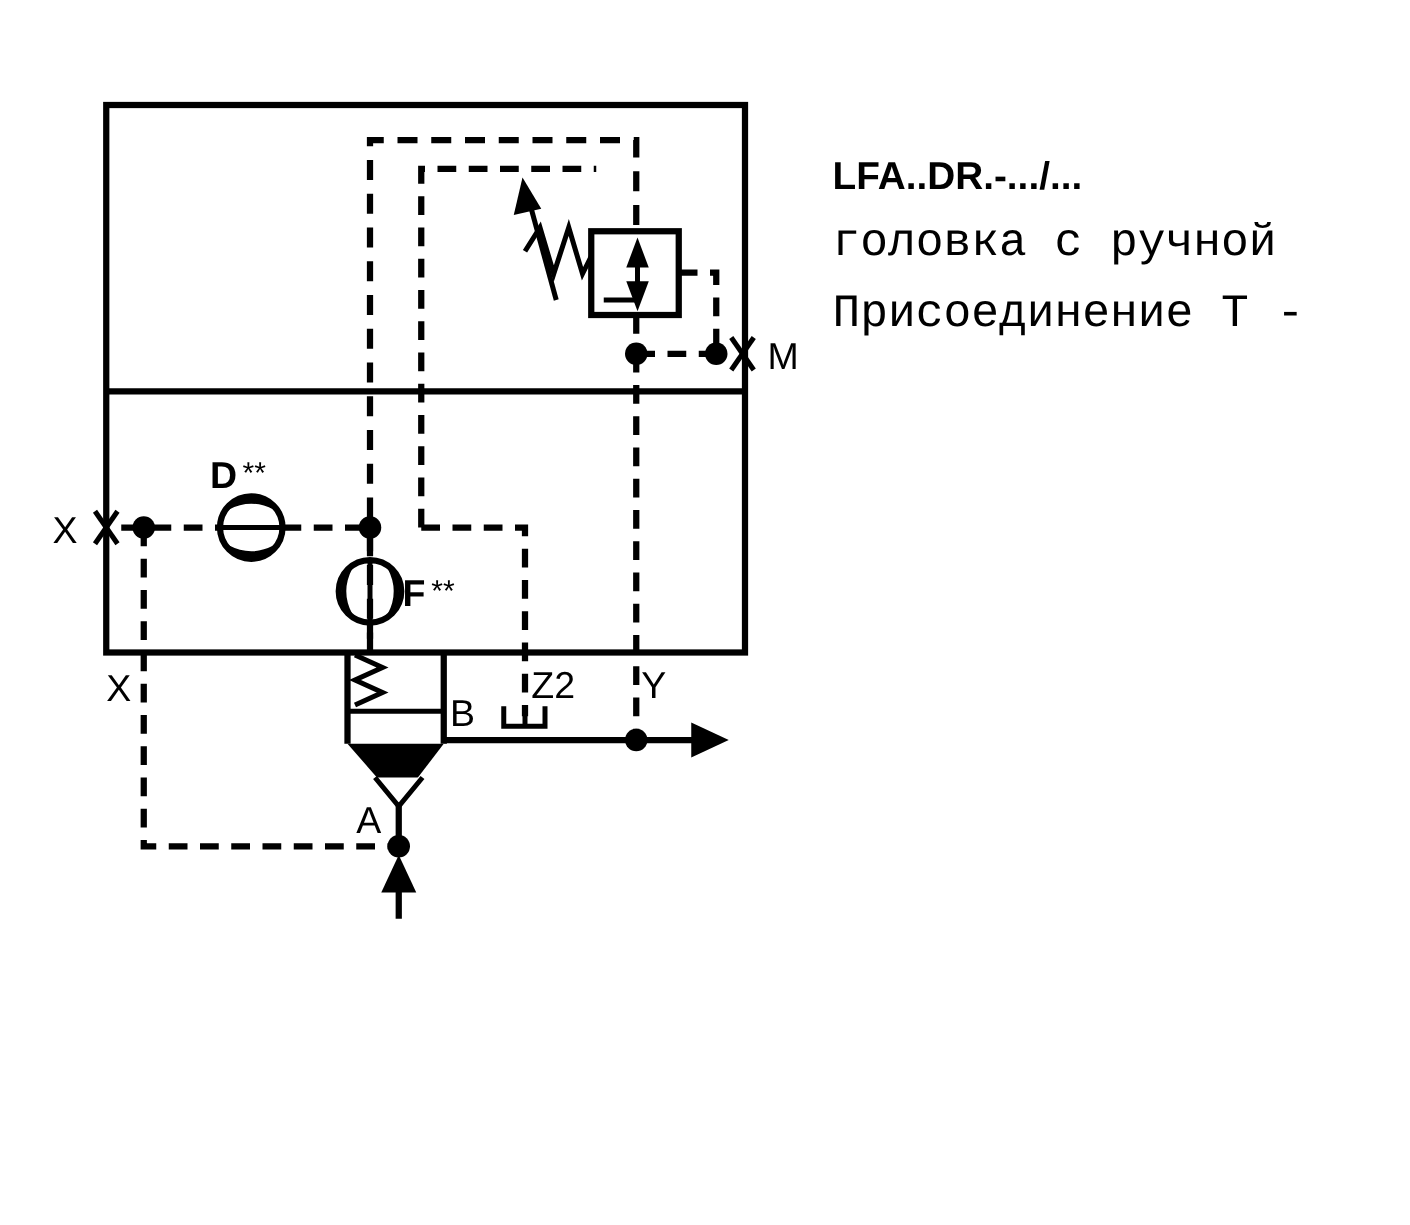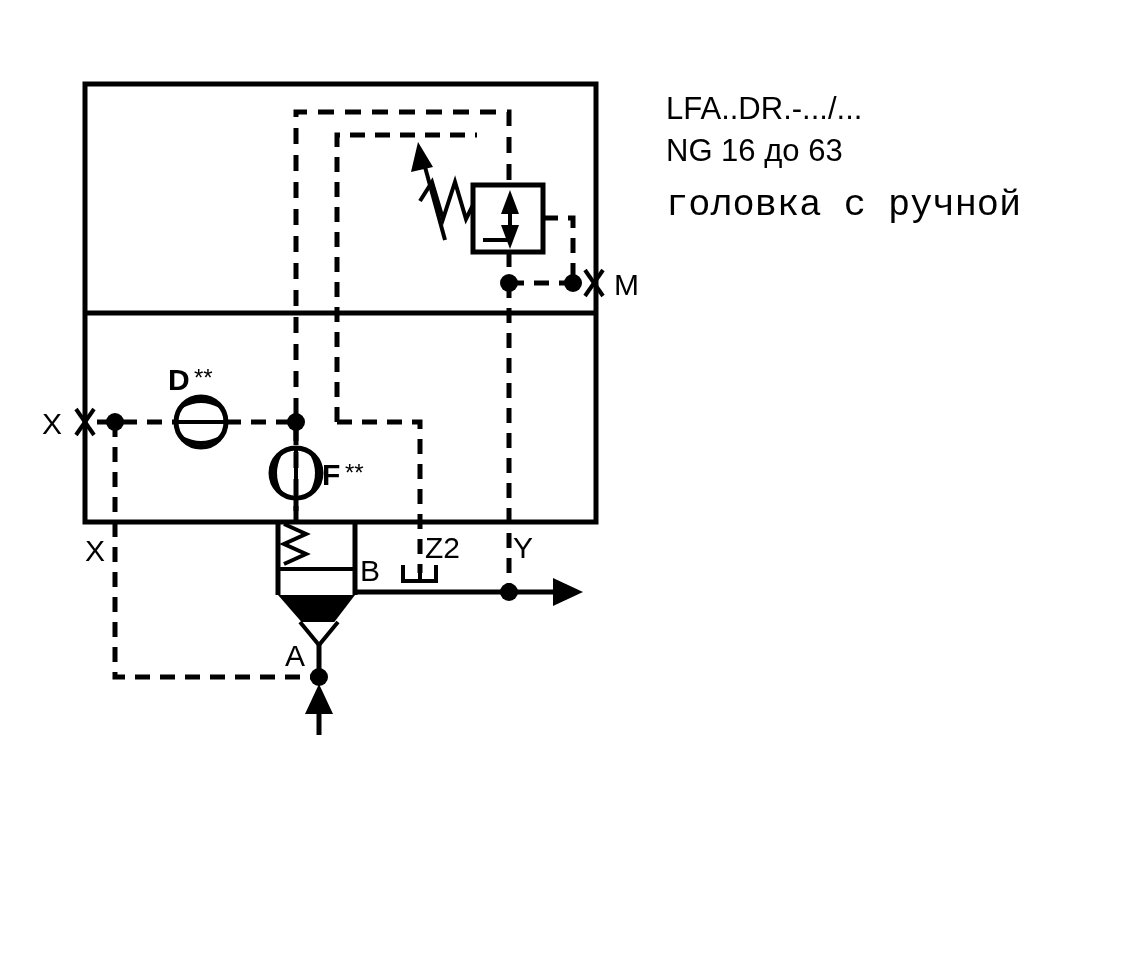--- a/index.html
+++ b/index.html
@@ -73,25 +73,26 @@
   }
   
   #caption {
     position: absolute;
     left: 666px;
     top: 88px;
     width: 430px;
   }
   #caption .head {
     font-family: "Liberation Sans", sans-serif;
-    font-weight: normal;
+    font-weight: bold;
     font-size: 31px;
     line-height: 42px;
     color: #000000;
     white-space: nowrap;
+    margin-top: 32px;
   }
   #caption .body {
     font-family: Liberation Mono, monospace;
     font-size: 37px;
     line-height: 47px;
     color: #000000;
     white-space: nowrap;
   }
   #caption .gap { height: 10px; }
 </style>
@@ -227,19 +228,19 @@
       <circle class="fillblack" cx="319" cy="677" r="9"></circle>
       <line class="solid" x1="319" y1="735" x2="319" y2="712"></line>
       <polygon class="fillblack" points="319,684 333,714 305,714"></polygon>
     </g>
     <text class="lbl" x="285" y="666">A</text>
 
   </svg>
 
   <div id="caption">
     <div class="head">LFA..DR.-.../...</div>
-    <div class="head">NG 16 до 63</div>
     <div class="gap"></div>
     <div class="body">головка с ручной</div>
     <div class="gap"></div>
+    <div class="body">Присоединение T -</div>
   </div>
 
 </div>
 
 </body></html>

